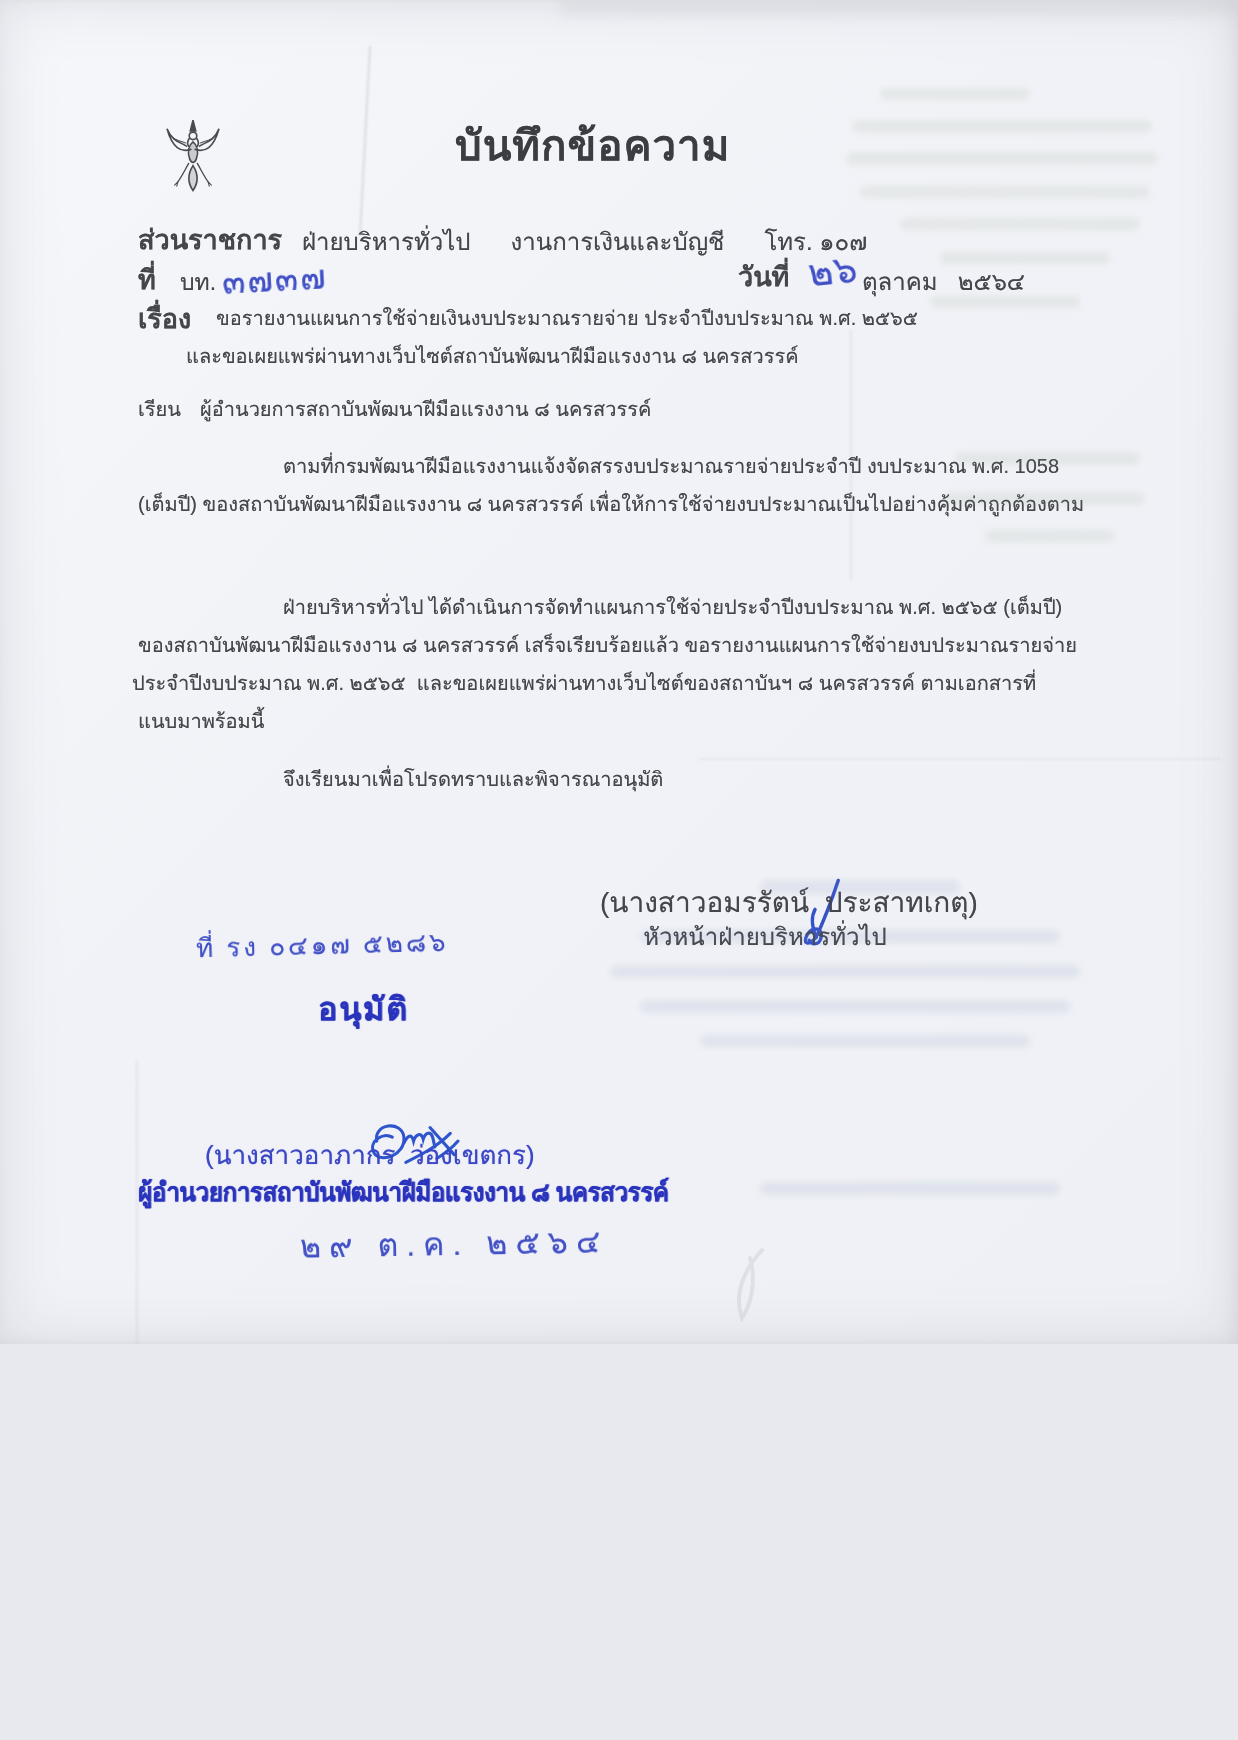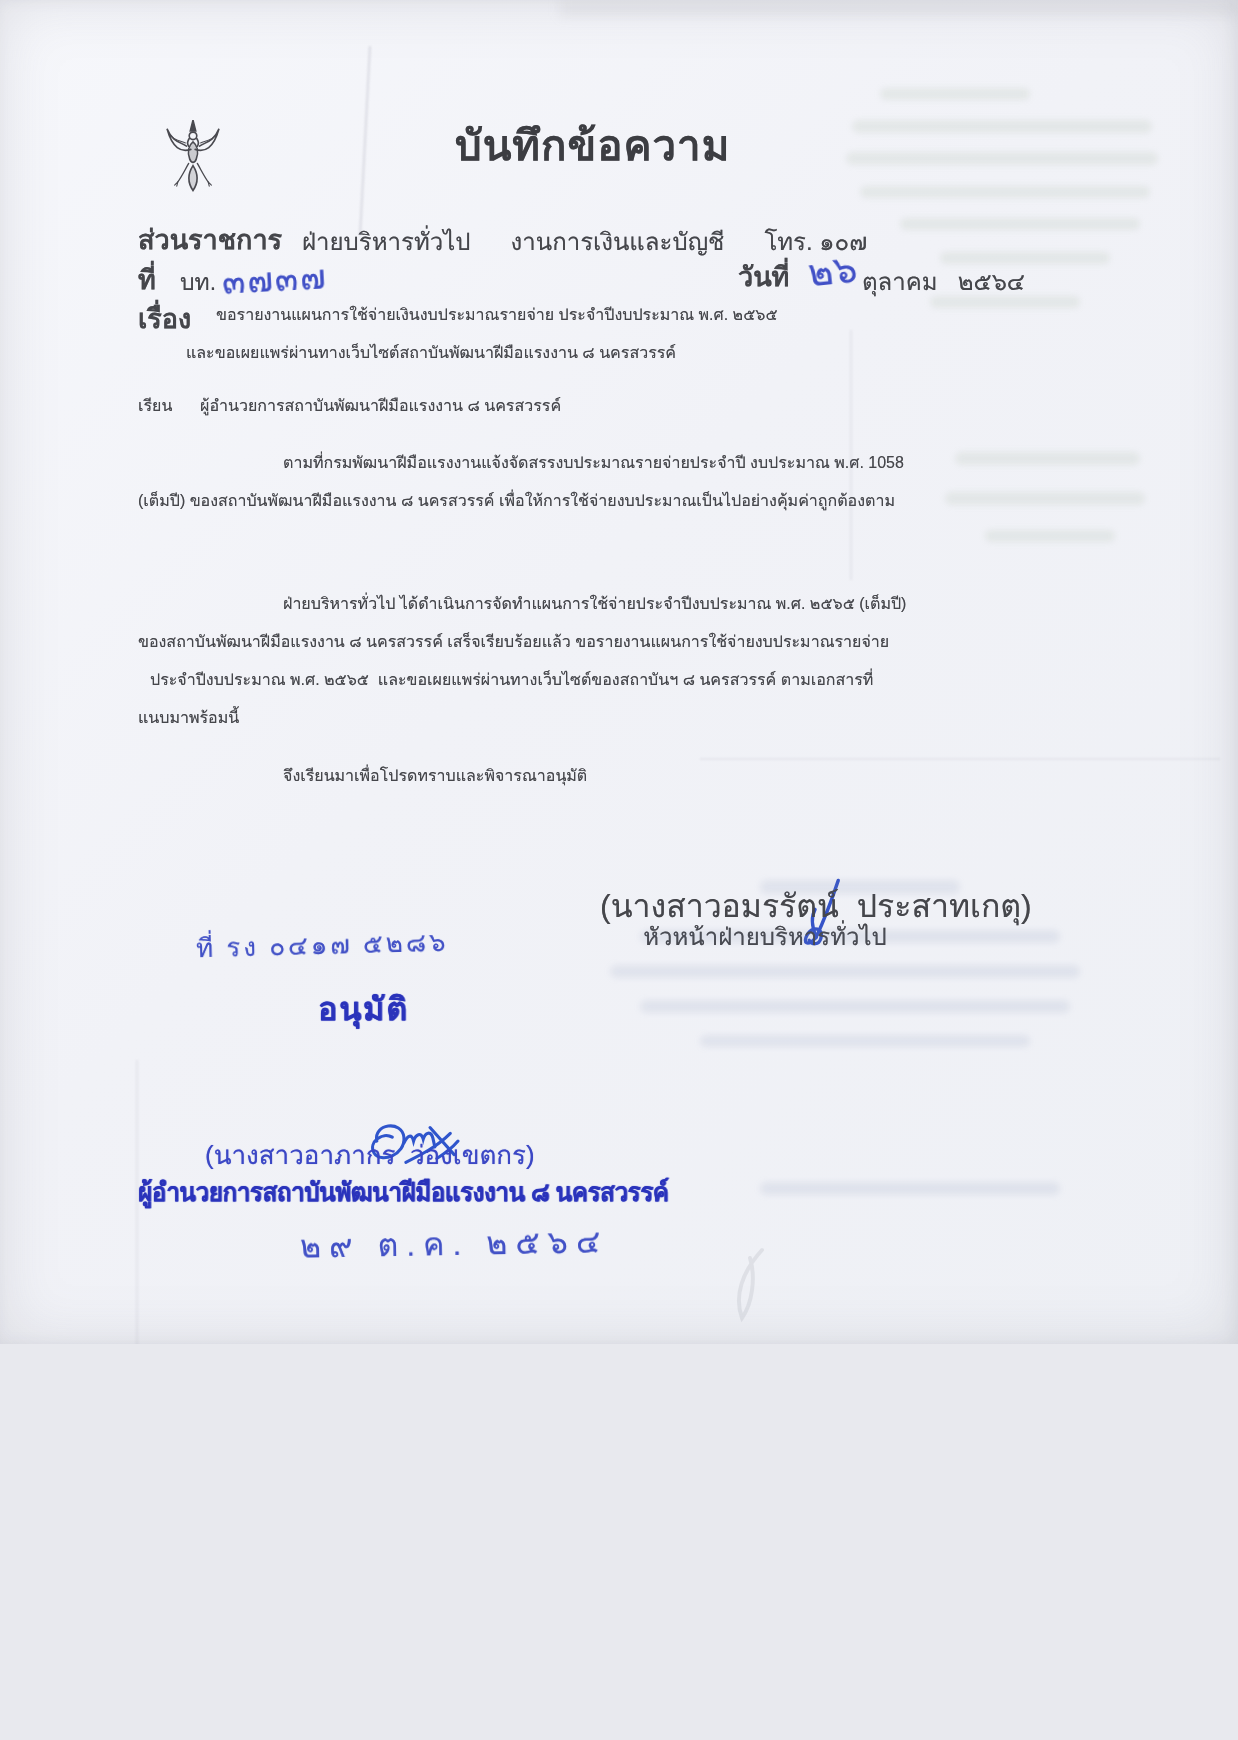--- a/index.html
+++ b/index.html
@@ -10,21 +10,21 @@
     background:linear-gradient(135deg,#f6f7fb 0%,#f1f2f7 45%,#eef0f5 100%);
     font-family:"Liberation Sans", sans-serif;
     color:#45464b;
     overflow:hidden;
     box-shadow:inset 0 0 60px rgba(120,122,135,.18), inset -4px 0 14px rgba(140,142,155,.12);
   }
   .abs{position:absolute;white-space:pre;}
   .print{color:#45464b;text-shadow:0 0 .5px rgba(40,40,45,.45);}
   .b{font-weight:bold;}
   .title{font-size:42px;font-weight:bold;color:#3c3d42;letter-spacing:1px;}
-  .body-line{font-size:16px;}
+  .body-line{font-size:20px;}
   .hand{
     color:#4150c6;
     text-shadow:0 0 .6px rgba(60,80,200,.55);
     filter:blur(.2px);
   }
   .stamp{
     color:#2a33bb;
     font-weight:bold;
     text-shadow:0 0 1px rgba(35,45,190,.8), 1px 0 0 rgba(35,45,190,.55);
     filter:blur(.25px);
@@ -77,33 +77,33 @@
   <div class="abs print body-line" style="left:186px;top:340px;">และขอเผยแพร่ผ่านทางเว็บไซต์สถาบันพัฒนาฝีมือแรงงาน ๘ นครสวรรค์</div>
 
   <div class="abs print body-line" style="left:138px;top:393px;">เรียน</div>
   <div class="abs print body-line" style="left:200px;top:393px;">ผู้อำนวยการสถาบันพัฒนาฝีมือแรงงาน ๘ นครสวรรค์</div>
 
   <div class="abs print body-line" style="left:283px;top:450px;">ตามที่กรมพัฒนาฝีมือแรงงานแจ้งจัดสรรงบประมาณรายจ่ายประจำปี งบประมาณ พ.ศ. 1058</div>
   <div class="abs print body-line" style="left:138px;top:488px;">(เต็มปี) ของสถาบันพัฒนาฝีมือแรงงาน ๘ นครสวรรค์ เพื่อให้การใช้จ่ายงบประมาณเป็นไปอย่างคุ้มค่าถูกต้องตาม</div>
 
   <div class="abs print body-line" style="left:283px;top:591px;">ฝ่ายบริหารทั่วไป ได้ดำเนินการจัดทำแผนการใช้จ่ายประจำปีงบประมาณ พ.ศ. ๒๕๖๕ (เต็มปี)</div>
   <div class="abs print body-line" style="left:138px;top:629px;">ของสถาบันพัฒนาฝีมือแรงงาน ๘ นครสวรรค์ เสร็จเรียบร้อยแล้ว ขอรายงานแผนการใช้จ่ายงบประมาณรายจ่าย</div>
-  <div class="abs print body-line" style="left:150px;top:667px;">ประจำปีงบประมาณ พ.ศ. ๒๕๖๕  และขอเผยแพร่ผ่านทางเว็บไซต์ของสถาบันฯ ๘ นครสวรรค์ ตามเอกสารที่</div>
+  <div class="abs print body-line" style="left:132px;top:667px;">ประจำปีงบประมาณ พ.ศ. ๒๕๖๕  และขอเผยแพร่ผ่านทางเว็บไซต์ของสถาบันฯ ๘ นครสวรรค์ ตามเอกสารที่</div>
   <div class="abs print body-line" style="left:138px;top:705px;">แนบมาพร้อมนี้</div>
 
   <div class="abs print body-line" style="left:283px;top:763px;">จึงเรียนมาเพื่อโปรดทราบและพิจารณาอนุมัติ</div>
 
   <div class="abs" style="left:788px;top:840px;width:58px;height:88px;">
     <svg viewBox="0 0 60 90" width="58" height="88" fill="none" stroke="#3553c8" stroke-width="3.5" stroke-linecap="round">
       <path d="M52 4 C45 25 36 48 29 63"></path>
       <path d="M29 63 C24 50 24 41 28 34"></path>
       <path d="M29 63 C20 73 15 69 20 60 C26 51 37 53 34 64 C32 71 25 71 22 66"></path>
     </svg>
   </div>
-  <div class="abs print" style="left:600px;top:880px;width:330px;text-align:center;font-size:32px;white-space:pre;">(นางสาวอมรรัตน์  ประสาทเกตุ)</div>
+  <div class="abs print" style="left:600px;top:880px;width:330px;text-align:center;font-size:28px;white-space:pre;">(นางสาวอมรรัตน์  ประสาทเกตุ)</div>
   <div class="abs print" style="left:600px;top:917px;width:330px;text-align:center;font-size:24px;">หัวหน้าฝ่ายบริหารทั่วไป</div>
 
   <div class="abs hand" style="left:196px;top:924px;font-size:26px;transform:rotate(-1.5deg);letter-spacing:3px;filter:blur(.45px);">ที่ รง ๐๔๑๗ ๕๒๘๖</div>
 
   <div class="abs stamp" style="left:318px;top:983px;font-size:32px;letter-spacing:2px;">อนุมัติ</div>
 
   <div class="abs" style="left:338px;top:1078px;width:126px;height:58px;">
     <svg viewBox="0 0 130 60" width="126" height="58" fill="none" stroke="#2f55cc" stroke-width="3.2" stroke-linecap="round">
       <path d="M40 28 C36 10 66 6 68 24 C70 42 44 52 37 40 C31 29 46 18 56 24"></path>
       <path d="M68 30 C72 22 76 20 78 28 C80 21 86 18 88 26 C90 19 96 17 98 25 L100 34"></path>

